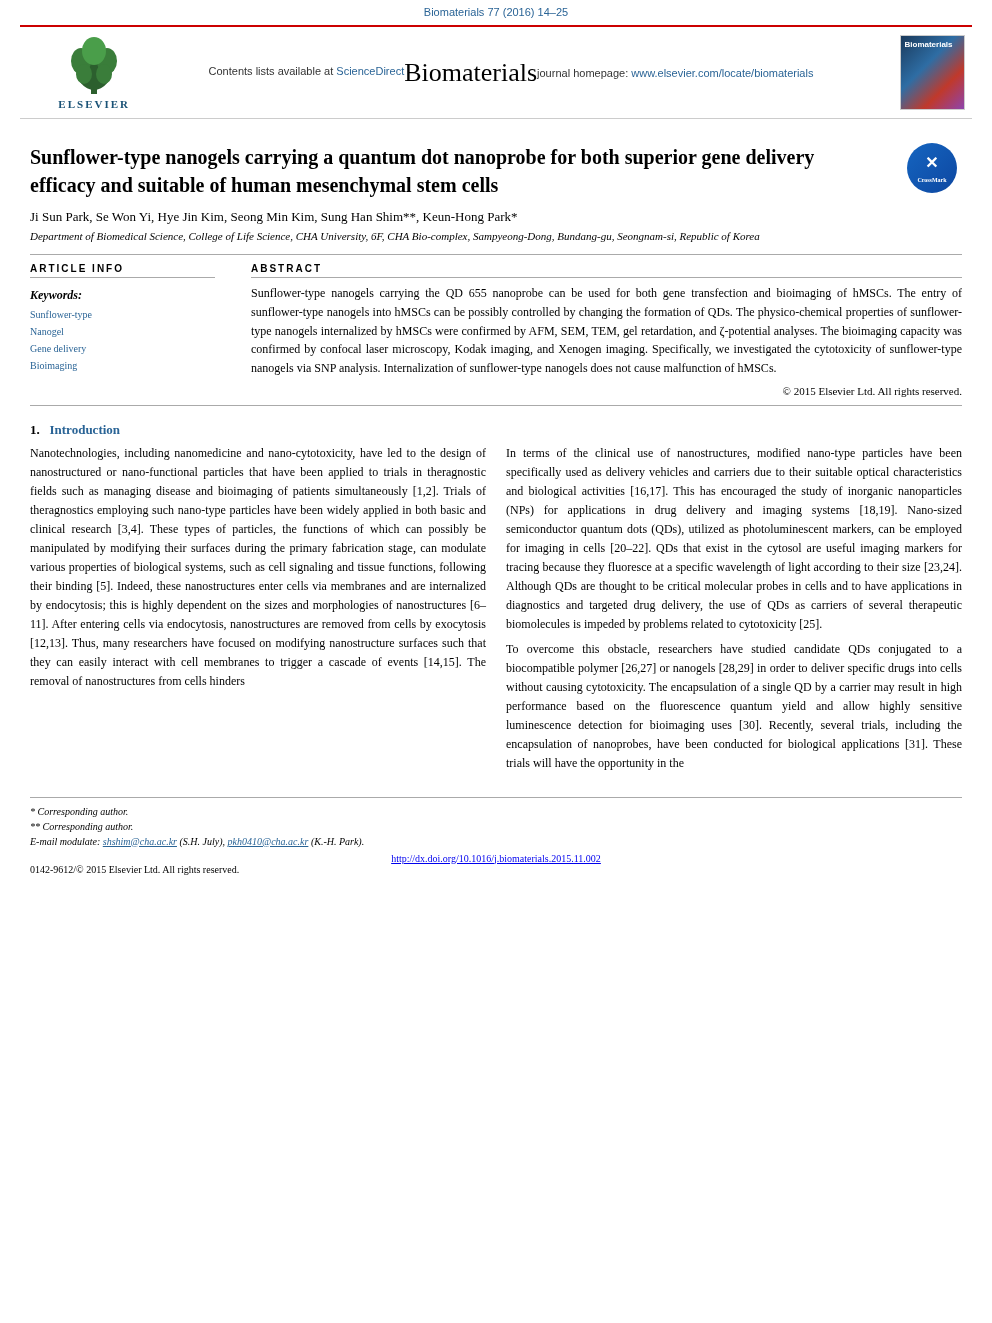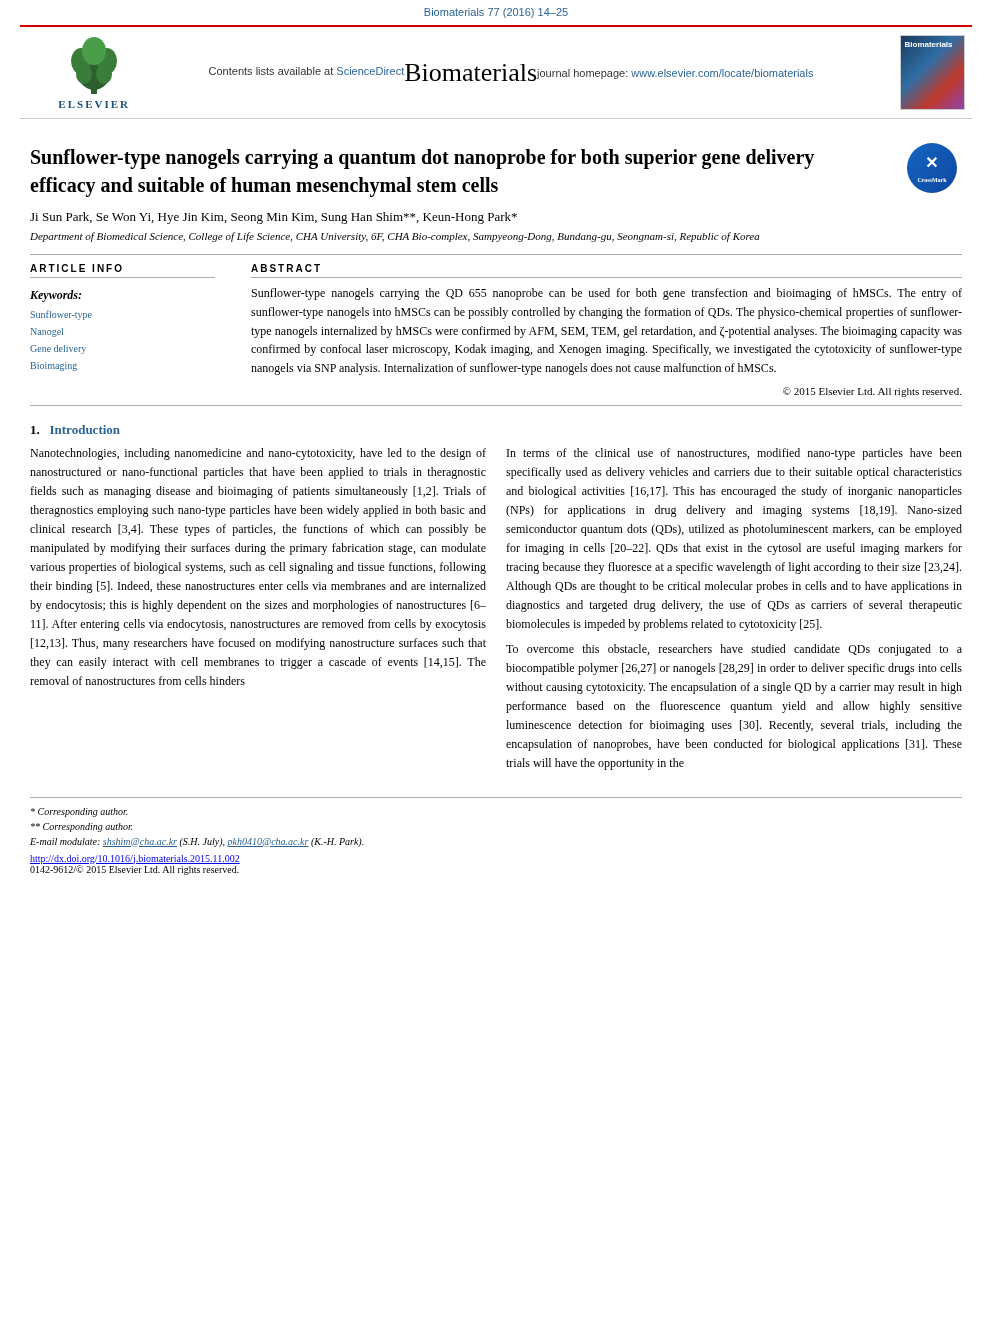--- a/index.html
+++ b/index.html
@@ -278,20 +278,21 @@
     .footnote {
       font-size: 10px;
       line-height: 1.5;
       color: #000;
       font-style: italic;
     }
     .doi-line {
       font-size: 10px;
       color: #2a6496;
       margin-top: 4px;
+      text-align: center;
     }
     .issn-line {
       font-size: 10px;
       color: #000;
     }
     .indent-para {
       text-indent: 1.5em;
     }
   </style>
 </head>

